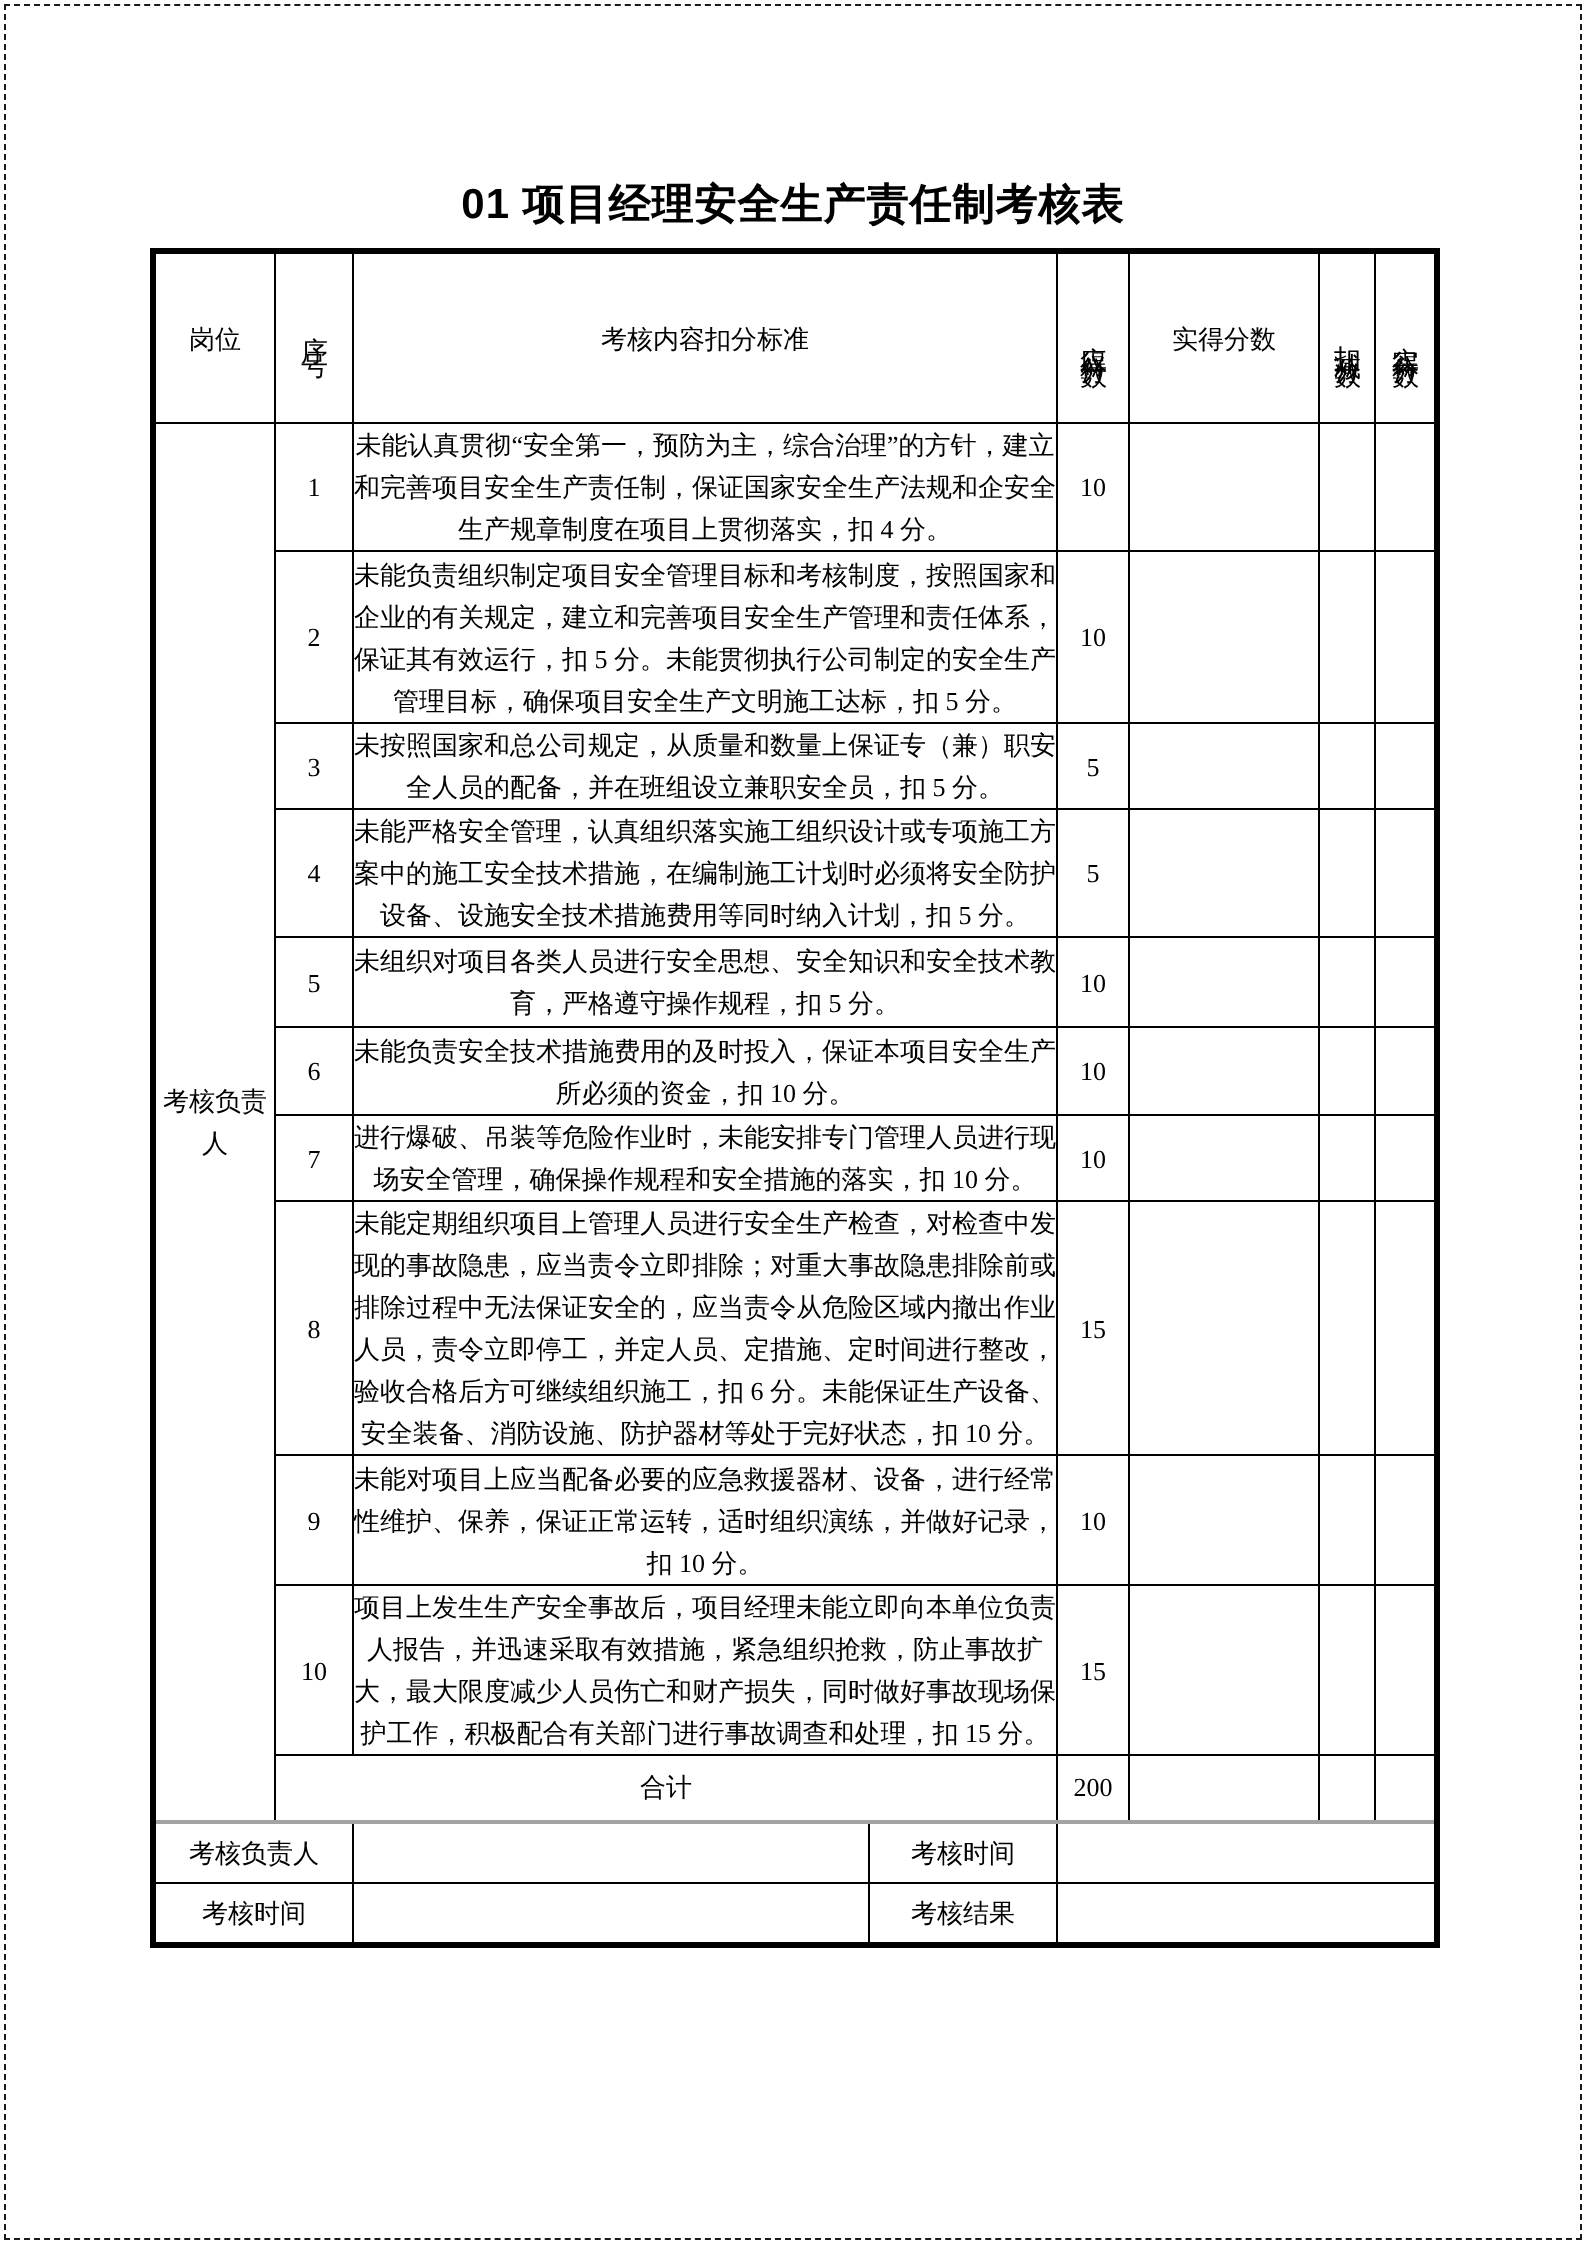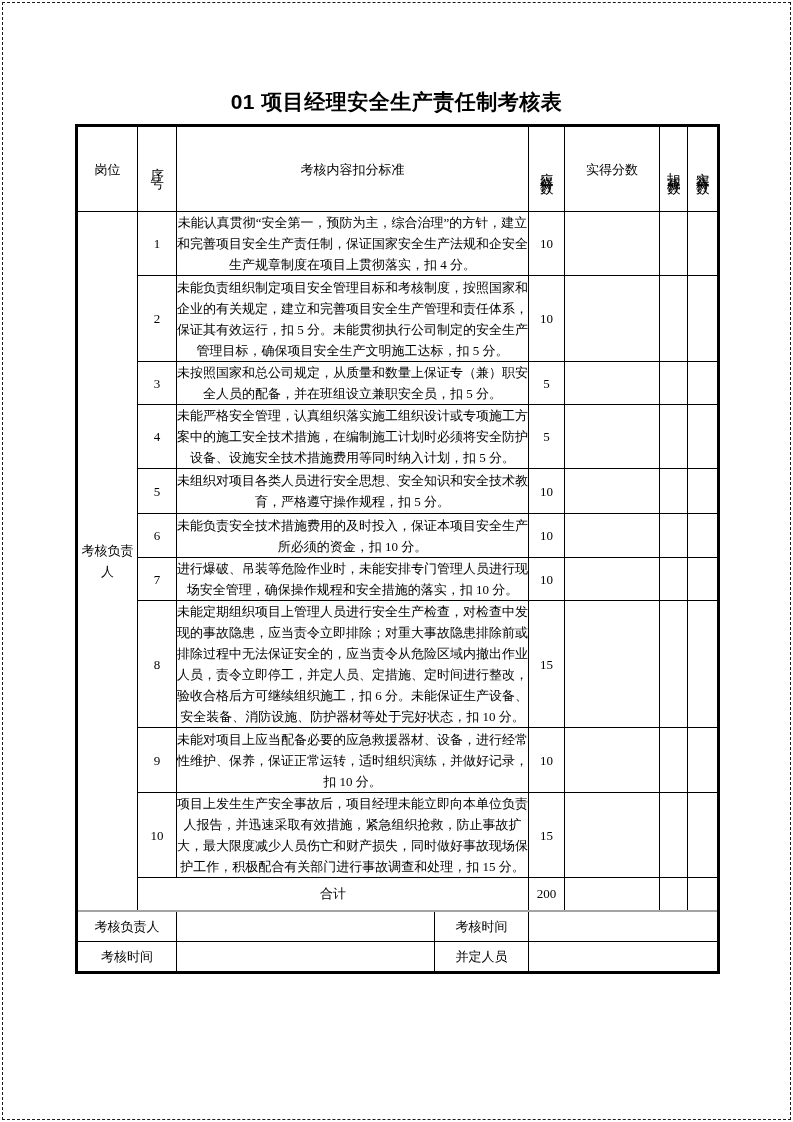--- a/index.html
+++ b/index.html
@@ -179,17 +179,17 @@
   <tr style="height:31px" class="footer-sep">
     <td colspan="2">考核负责人</td>
     <td></td>
     <td>考核时间</td>
     <td colspan="4"></td>
   </tr>
 
   <tr style="height:31px">
     <td colspan="2">考核时间</td>
     <td></td>
-    <td>并定人员</td>
+    <td>考核结果</td>
     <td colspan="4"></td>
   </tr>
 </tbody>
   </table>
 
 </body></html>

